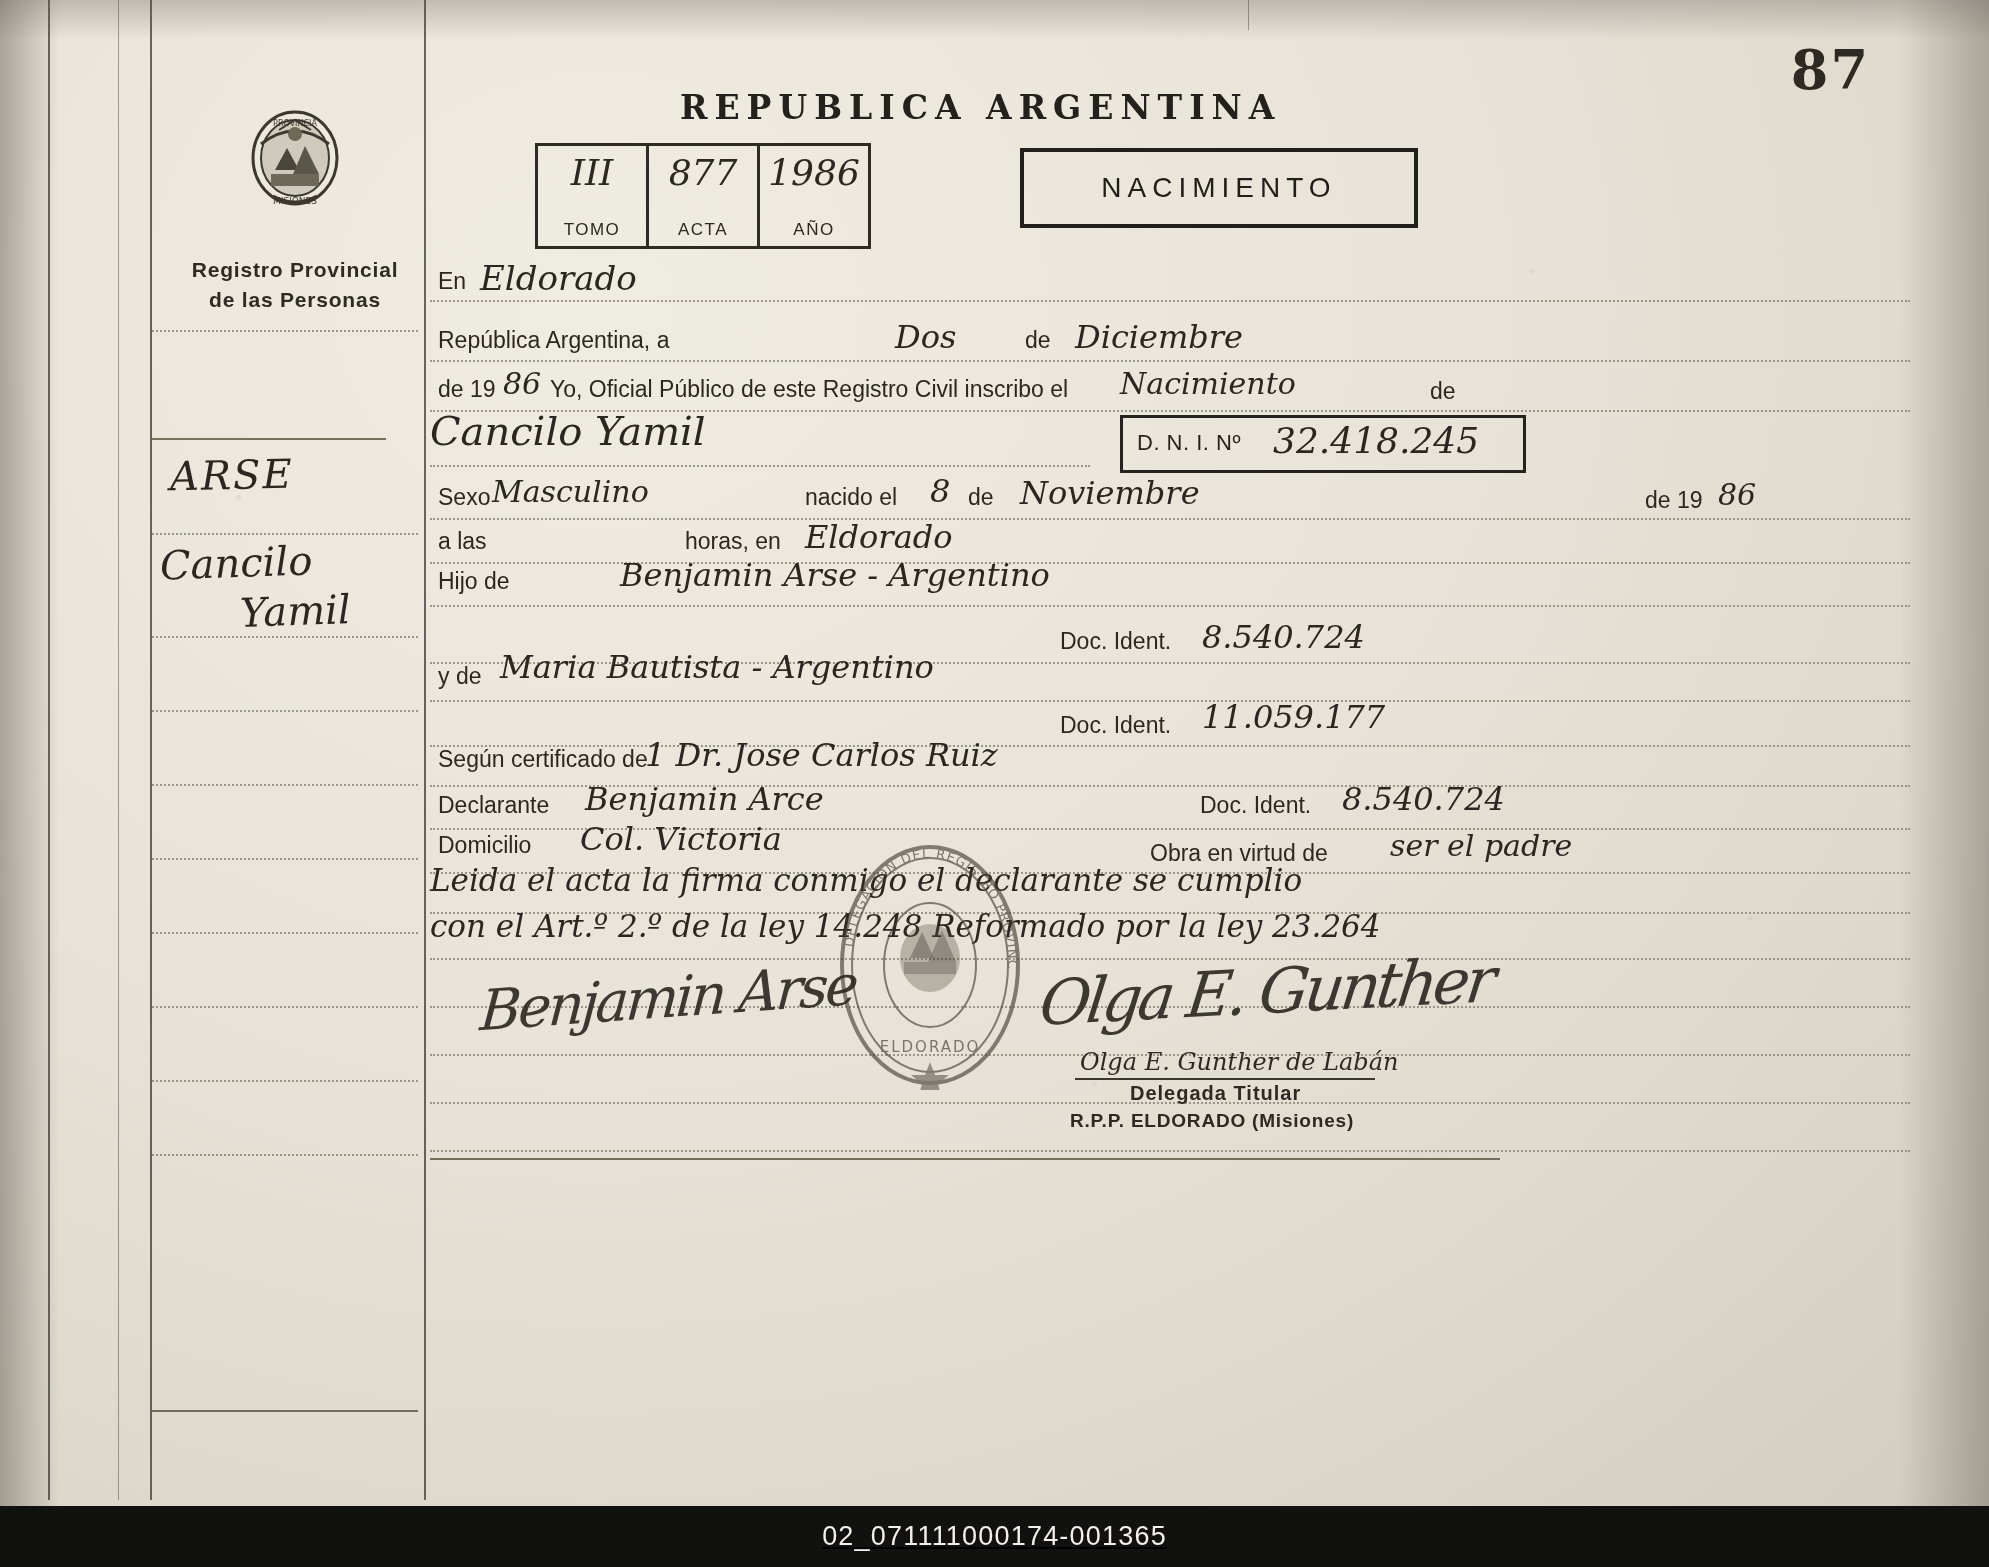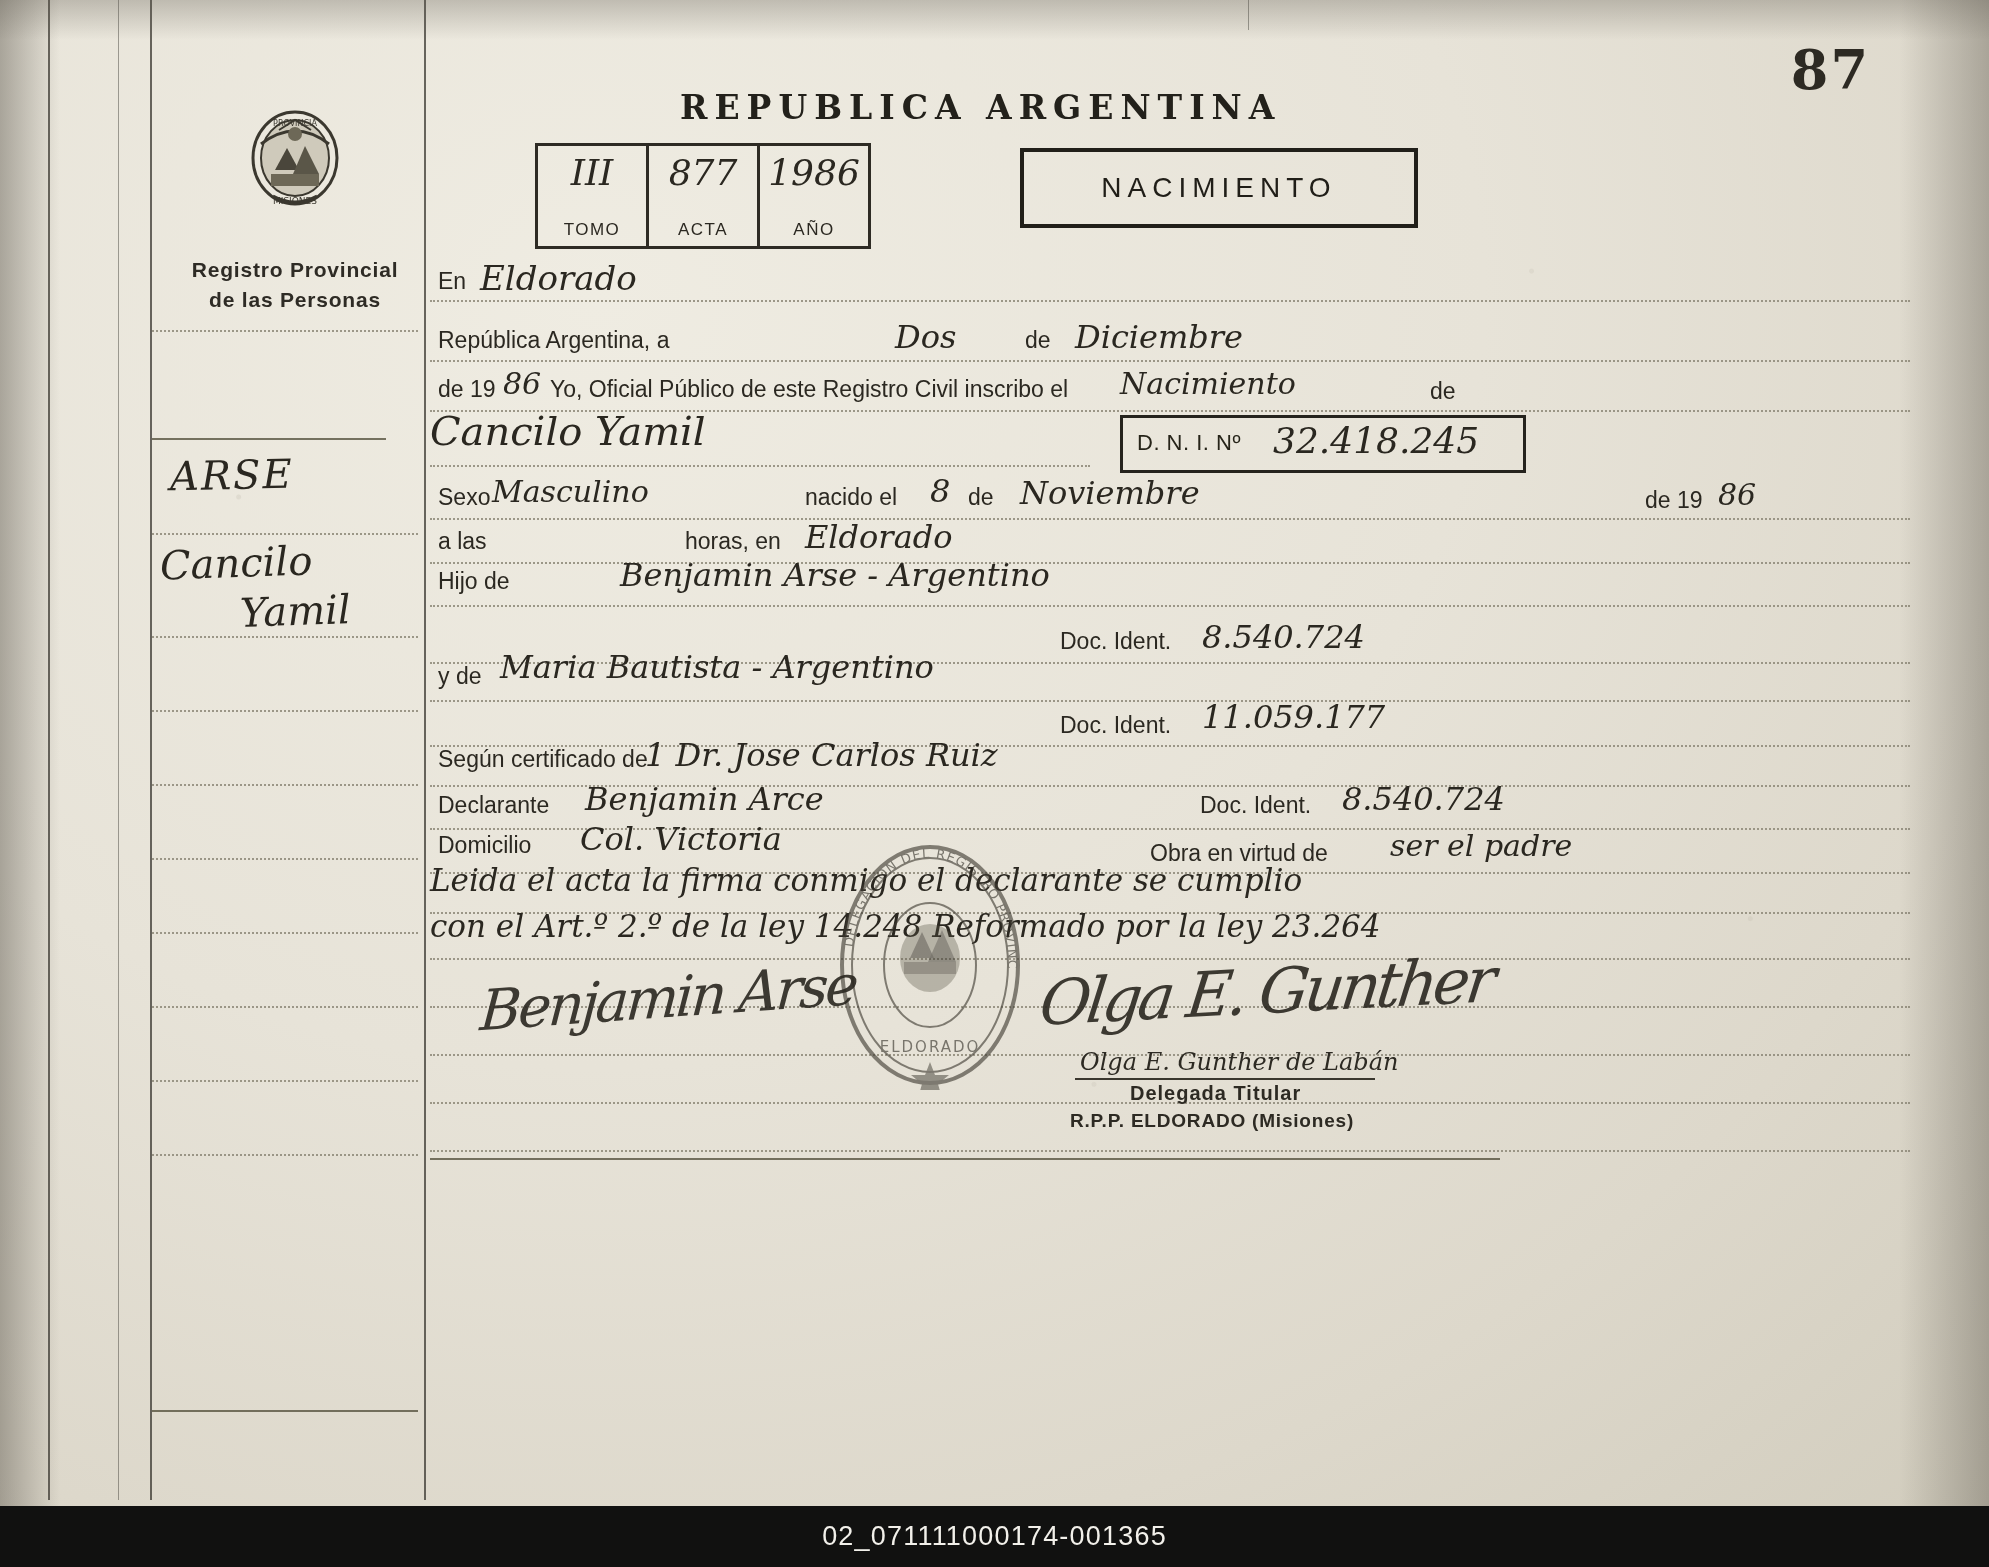--- a/index.html
+++ b/index.html
@@ -43,20 +43,21 @@
   
   #footer-strip {
     position: absolute;
     left: 0; top: 1506px;
     width: 1989px;
     height: 61px;
     background: #111110;
     display: flex;
     align-items: center;
     justify-content: center;
+    text-decoration: underline;
   }
   #footer-id {
     color: #f2f0ea;
     font-family: "Liberation Sans", sans-serif;
     font-size: 27px;
     letter-spacing: 1.2px;
   }
 
   
   .vrule {

